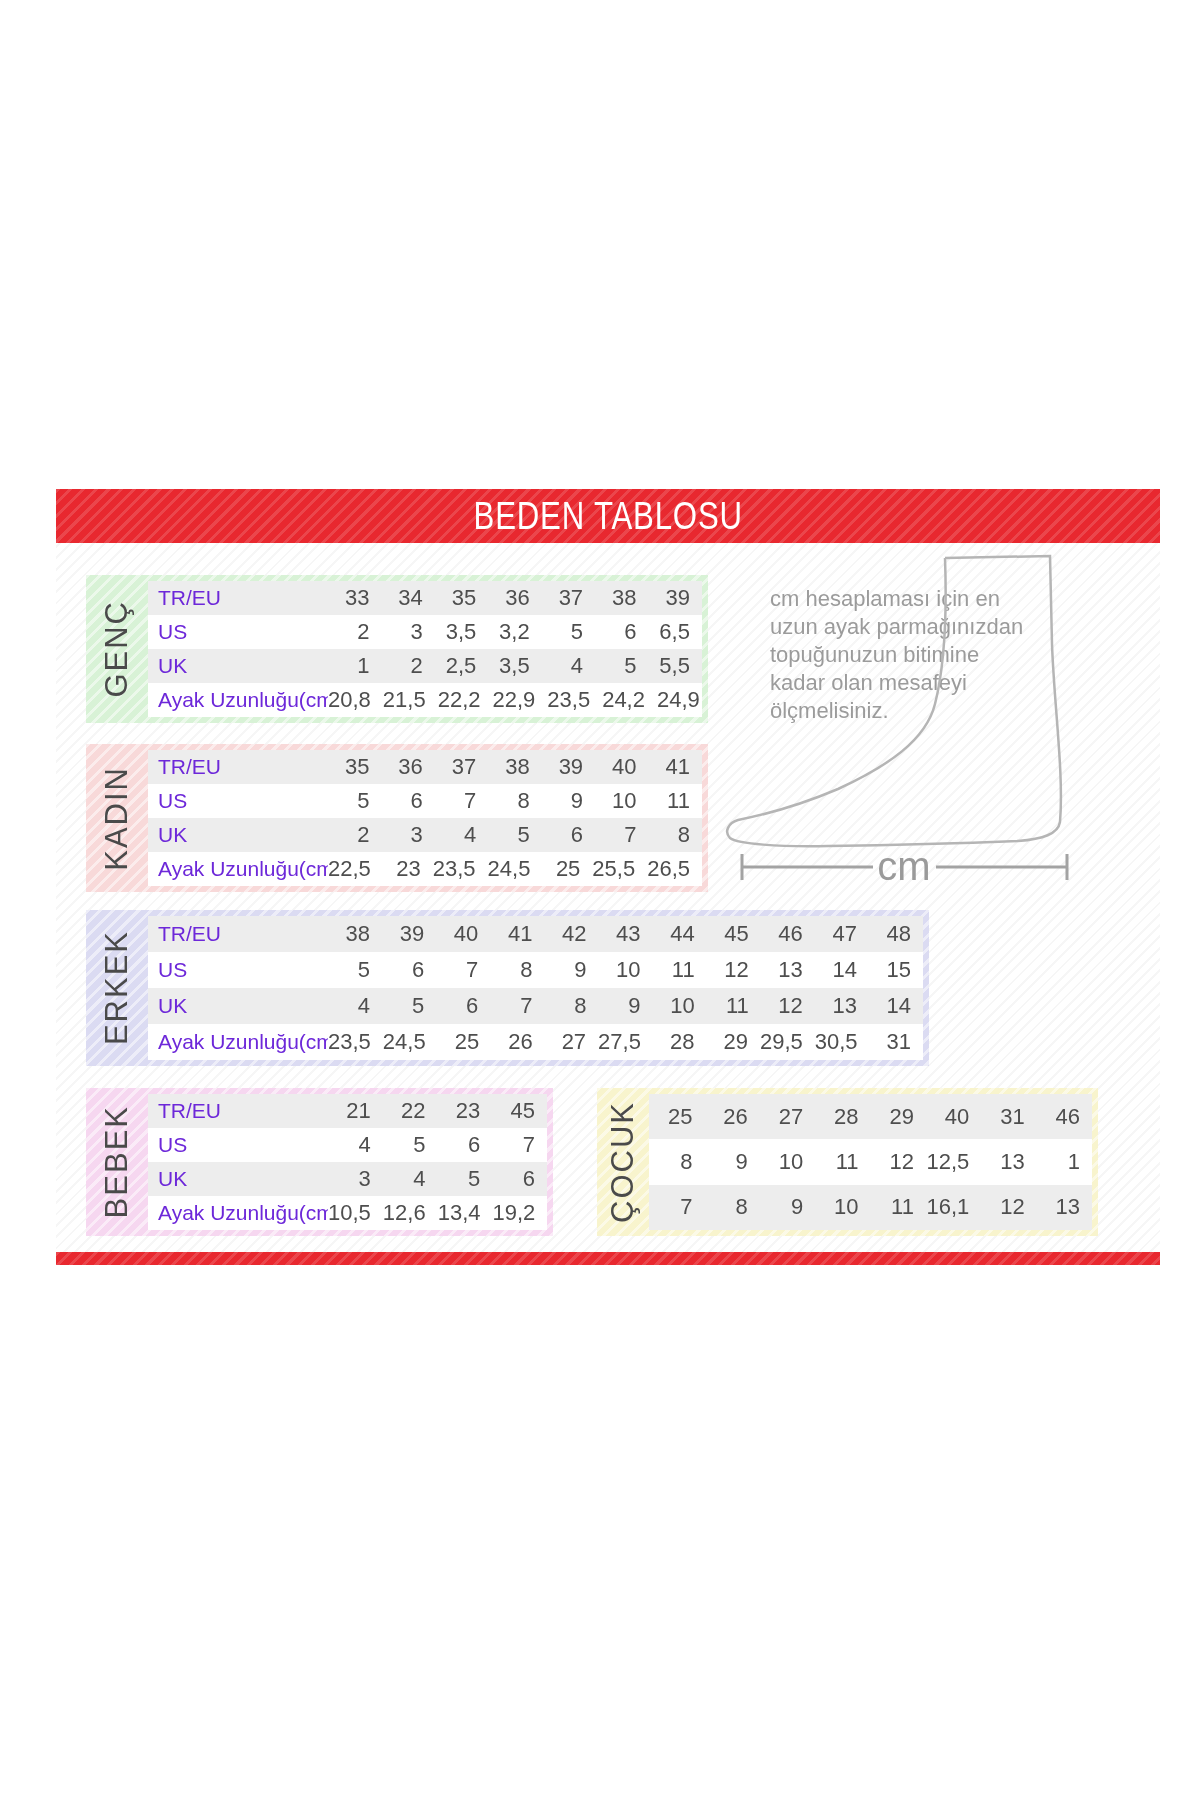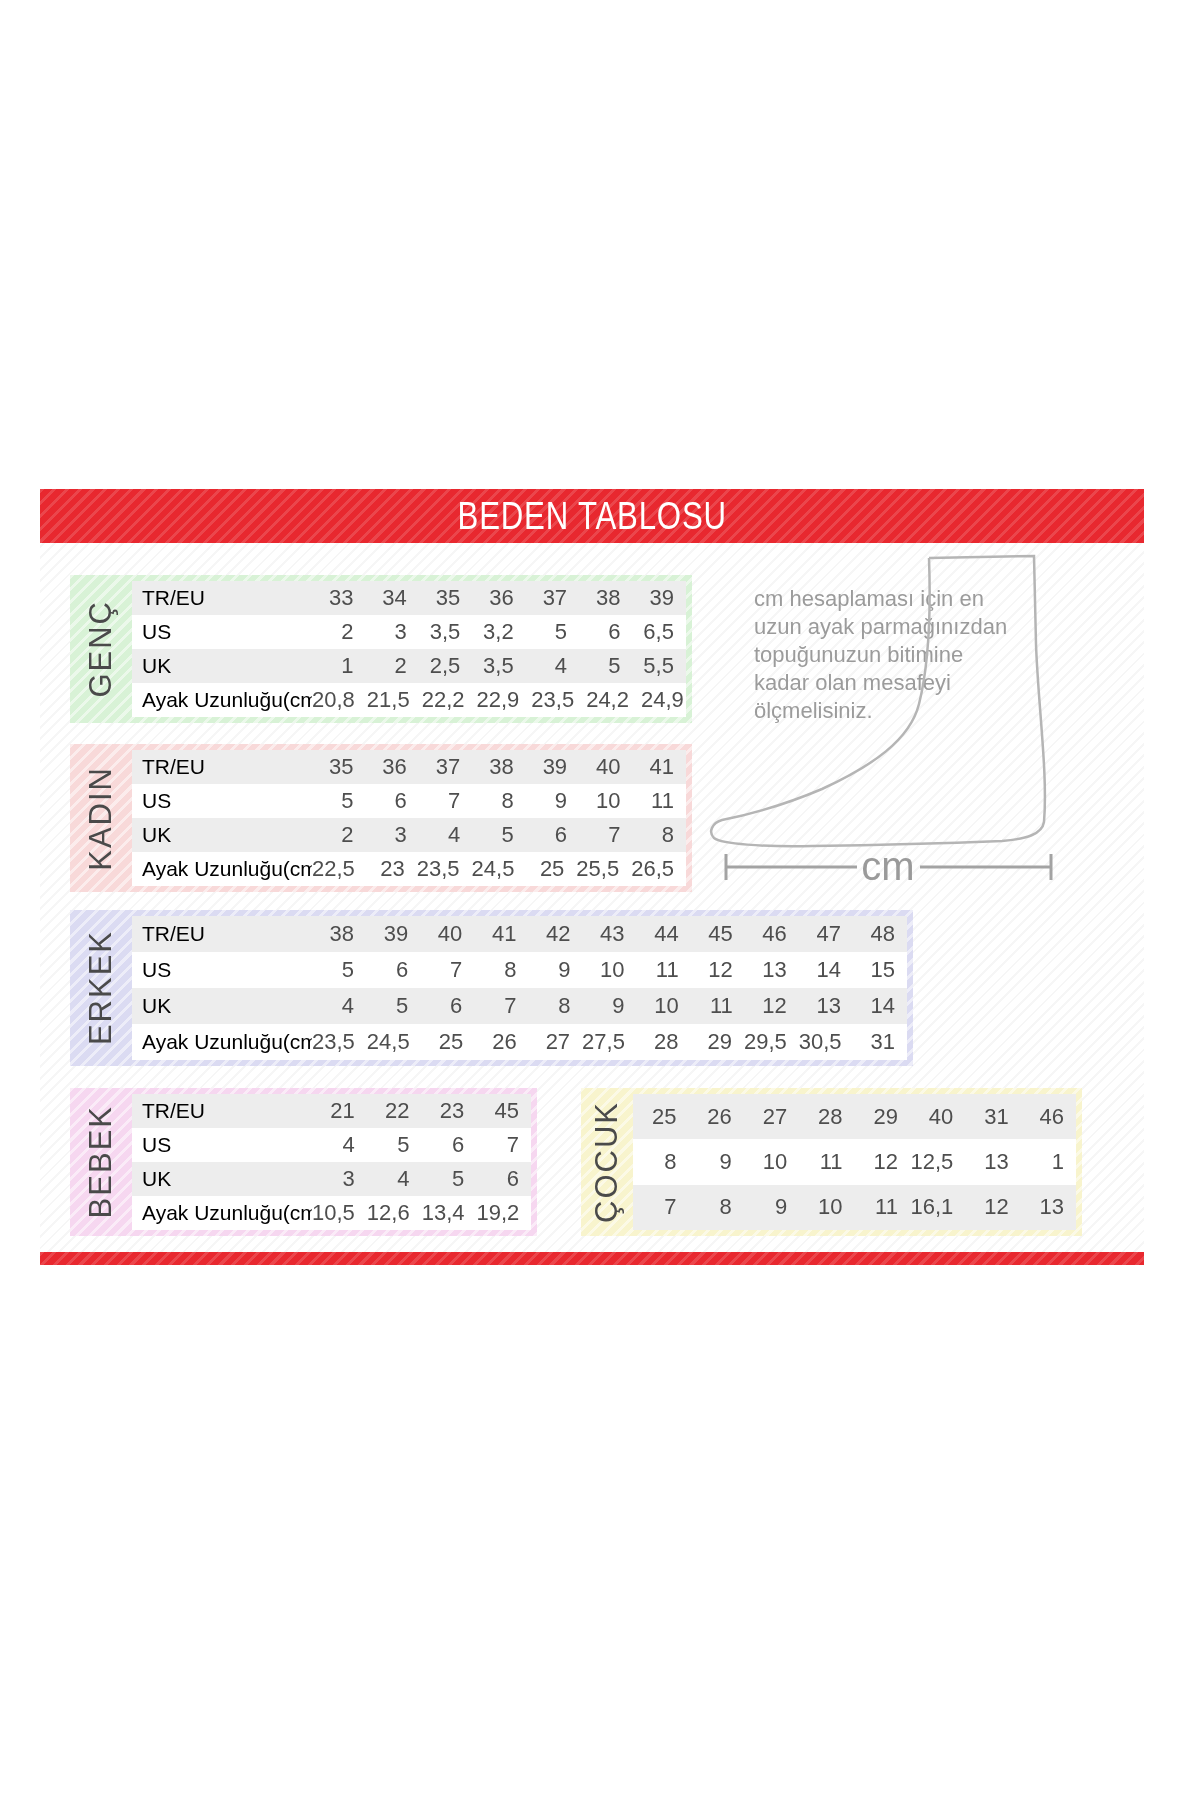--- a/index.html
+++ b/index.html
@@ -1,38 +1,38 @@
 <!DOCTYPE html>
 <html><head>
 <meta charset="utf-8">
 <style>
   html,body{margin:0;padding:0;background:#ffffff;}
   .stage{position:relative;width:1200px;height:1800px;background:#ffffff;overflow:hidden;
          font-family:"Liberation Sans", sans-serif;}
-  .content{position:absolute;left:40px;top:489px;width:1104px;height:776px;
+  .content{position:absolute;left:56px;top:489px;width:1104px;height:776px;
     background:repeating-linear-gradient(135deg, rgba(0,0,0,0.035) 0 2px, rgba(0,0,0,0) 2px 8px), #ffffff;}
   .accent-band{position:absolute;left:0;width:1104px;
     background:repeating-linear-gradient(135deg, rgba(255,255,255,0.14) 0 3px, rgba(255,255,255,0) 3px 9px), var(--accent,#e8282f);}
   .header-band{top:0;height:54px;display:flex;align-items:center;justify-content:center;}
   .footer-band{top:763px;height:13px;}
   .title{color:#ffffff;font-size:38px;font-weight:400;letter-spacing:1px;
     display:inline-block;transform:scaleX(0.82);white-space:nowrap;}
   
   .panel{position:absolute;
     background:repeating-linear-gradient(135deg, rgba(255,255,255,0.5) 0 3px, rgba(255,255,255,0) 3px 9px), var(--panel,#eee);}
   .side-label{position:absolute;left:0;top:0;bottom:0;width:62px;display:flex;align-items:center;justify-content:center;}
   .side-label span{writing-mode:vertical-rl;transform:rotate(180deg);
     font-size:31px;letter-spacing:2px;color:#4a4a4a;white-space:nowrap;}
   .rows{position:absolute;left:62px;top:6px;right:6px;bottom:6px;display:flex;flex-direction:column;background:#ffffff;}
   .panel.narrow-label .rows{left:52px;}
   .panel.narrow-label .side-label{width:52px;}
   .trow{flex:1;display:flex;align-items:center;background:#ffffff;}
   .trow.alt{background:#ededed;}
   .lcell{width:180px;flex:0 0 180px;padding-left:10px;box-sizing:border-box;
-    font-size:21px;color:#000000;white-space:nowrap;overflow:hidden;}
+    font-size:21px;color:#6d28d9;white-space:nowrap;overflow:hidden;}
   .vcell{flex:1;text-align:right;padding-right:12px;font-size:22px;color:#4e4e4e;white-space:nowrap;}
   
   .note{position:absolute;left:714px;top:96px;width:300px;
     font-size:22px;line-height:28px;color:#9b9b9b;white-space:pre-line;}
   .foot-svg{position:absolute;left:632px;top:55px;pointer-events:none;}
   .foot-svg path, .foot-svg line{fill:none;stroke:#b5b5b5;}
   .foot-svg .measure{stroke:#a3a3a3;stroke-width:3;}
   .foot-svg text{fill:#9a9a9a;font-size:40px;font-family:"Liberation Sans",sans-serif;}
 </style>
 </head>

